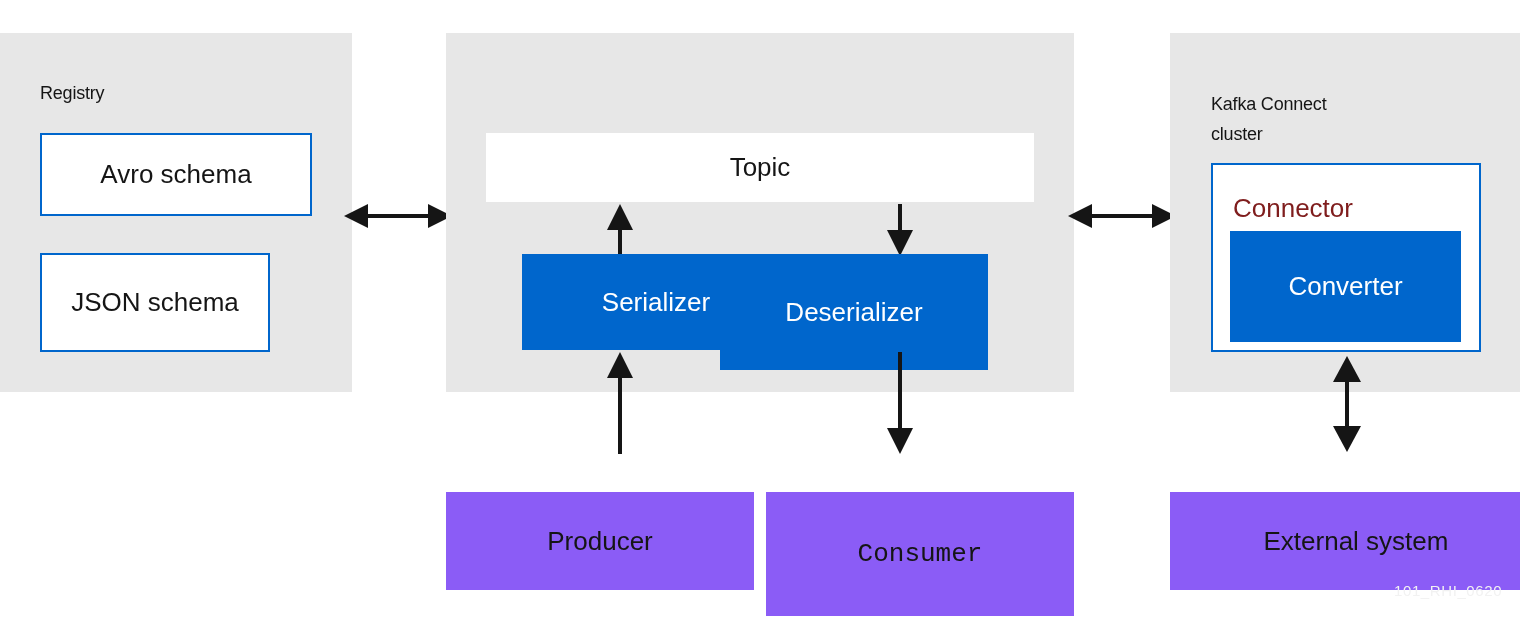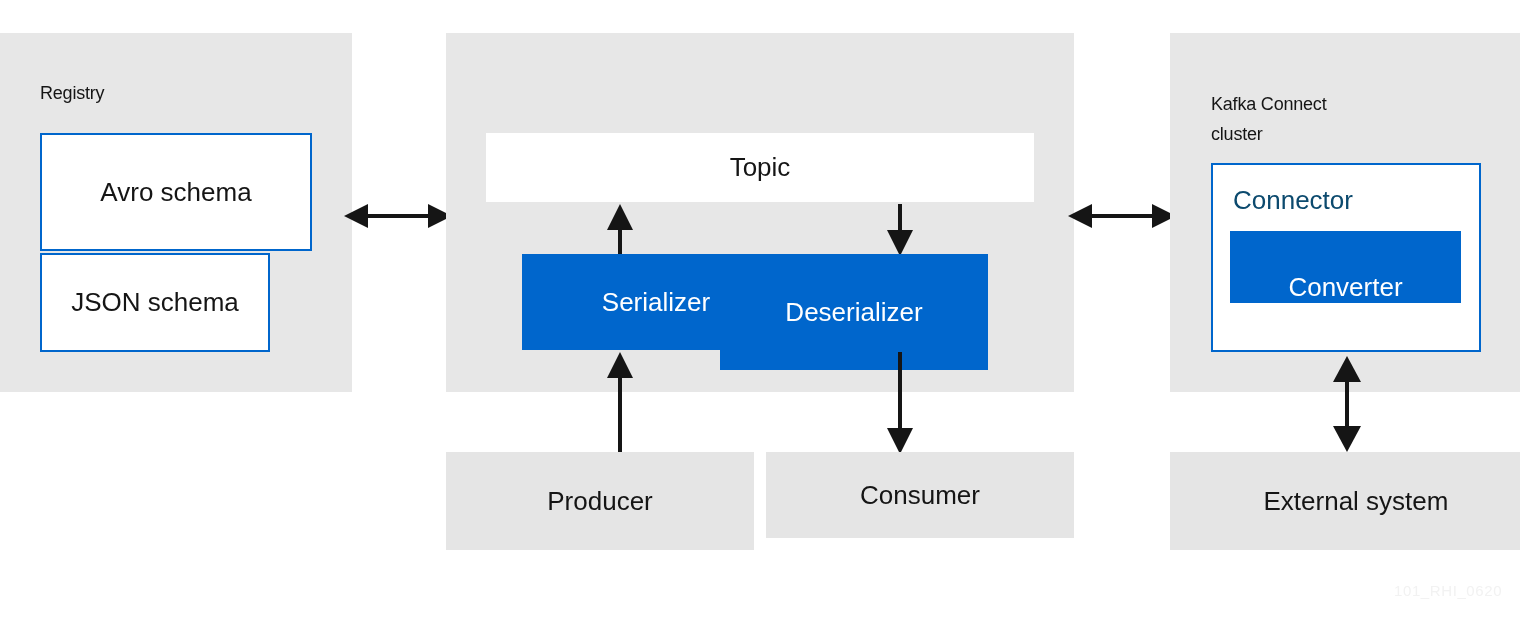--- a/index.html
+++ b/index.html
@@ -45,28 +45,30 @@
     border: 2px solid #0066cc;
   }
   .box-white-plain {
     background: #ffffff;
   }
   .box-blue {
     background: #0066cc;
     color: #ffffff;
   }
   .box-gray {
-    background: #e5e5e5;
+    background: #8b5cf6;
     color: #151515;
+    margin-top: 40px;
   }
   .connector-label {
     position: absolute;
     font-size: 26px;
-    color: #0c4a6e;
+    color: #7f1d1d;
     white-space: nowrap;
+    margin-top: 8px;
   }
   .arrow {
     position: absolute;
   }
   .watermark {
     position: absolute;
     font-size: 15px;
     color: #f2f2f2;
     letter-spacing: 0.6px;
     white-space: nowrap;
@@ -74,21 +76,21 @@
 </style>
 </head>
 <body>
 
 <div id="canvas">
 
   <div class="panel" style="left:0px; top:33px; width:352px; height:359px;"></div>
 
   <div class="panel-title" style="left:40px; top:78px; width:290px;">Registry</div>
 
-  <div class="box box-white-outlined" style="left:40px; top:133px; width:272px; height:118px;">
+  <div class="box box-white-outlined" style="left:40px; top:133px; width:272px; height:83px;">
     <span>Avro schema</span>
   </div>
 
   <div class="box box-white-outlined" style="left:40px; top:253px; width:230px; height:99px;">
     <span>JSON schema</span>
   </div>
 
   <svg class="arrow" style="left:344px; top:196px;" width="108" height="40" viewBox="0 0 108 40">
     <line x1="14" y1="20" x2="94" y2="20" stroke="#151515" stroke-width="4"></line>
     <polygon points="0,20 24,8 24,32" fill="#151515"></polygon>
@@ -138,35 +140,35 @@
 
   <div class="panel" style="left:1170px; top:33px; width:350px; height:359px;"></div>
 
   <div class="panel-title" style="left:1211px; top:89px; width:300px;">Kafka Connect
 cluster</div>
 
   <div class="box box-white-outlined" style="left:1211px; top:163px; width:270px; height:189px; display:block; position:absolute;">
     <span class="connector-label" style="left:20px; top:20px;">Connector</span>
   </div>
 
-  <div class="box box-blue" style="left:1230px; top:231px; width:231px; height:72px;align-items:flex-end;">
+  <div class="box box-blue" style="left:1230px; top:231px; width:231px; height:111px;">
     <span>Converter</span>
   </div>
 
   <svg class="arrow" style="left:1327px; top:356px;" width="40" height="96" viewBox="0 0 40 96">
     <line x1="20" y1="14" x2="20" y2="82" stroke="#151515" stroke-width="4"></line>
     <polygon points="20,0 6,26 34,26" fill="#151515"></polygon>
     <polygon points="20,96 6,70 34,70" fill="#151515"></polygon>
   </svg>
 
   <div class="box box-gray" style="left:446px; top:452px; width:308px; height:98px;">
     <span>Producer</span>
   </div>
 
-  <div class="box box-gray" style="left:766px; top:452px; width:308px; height:86px;">
+  <div class="box box-gray" style="left:766px; top:452px; width:308px; height:124px;font-family:Liberation Mono, monospace;">
     <span>Consumer</span>
   </div>
 
   <div class="box box-gray" style="left:1170px; top:452px; width:372px; height:98px;">
     <span>External system</span>
   </div>
 
   <div class="watermark" style="left:1394px; top:582px;">101_RHI_0620</div>
 
 </div>

